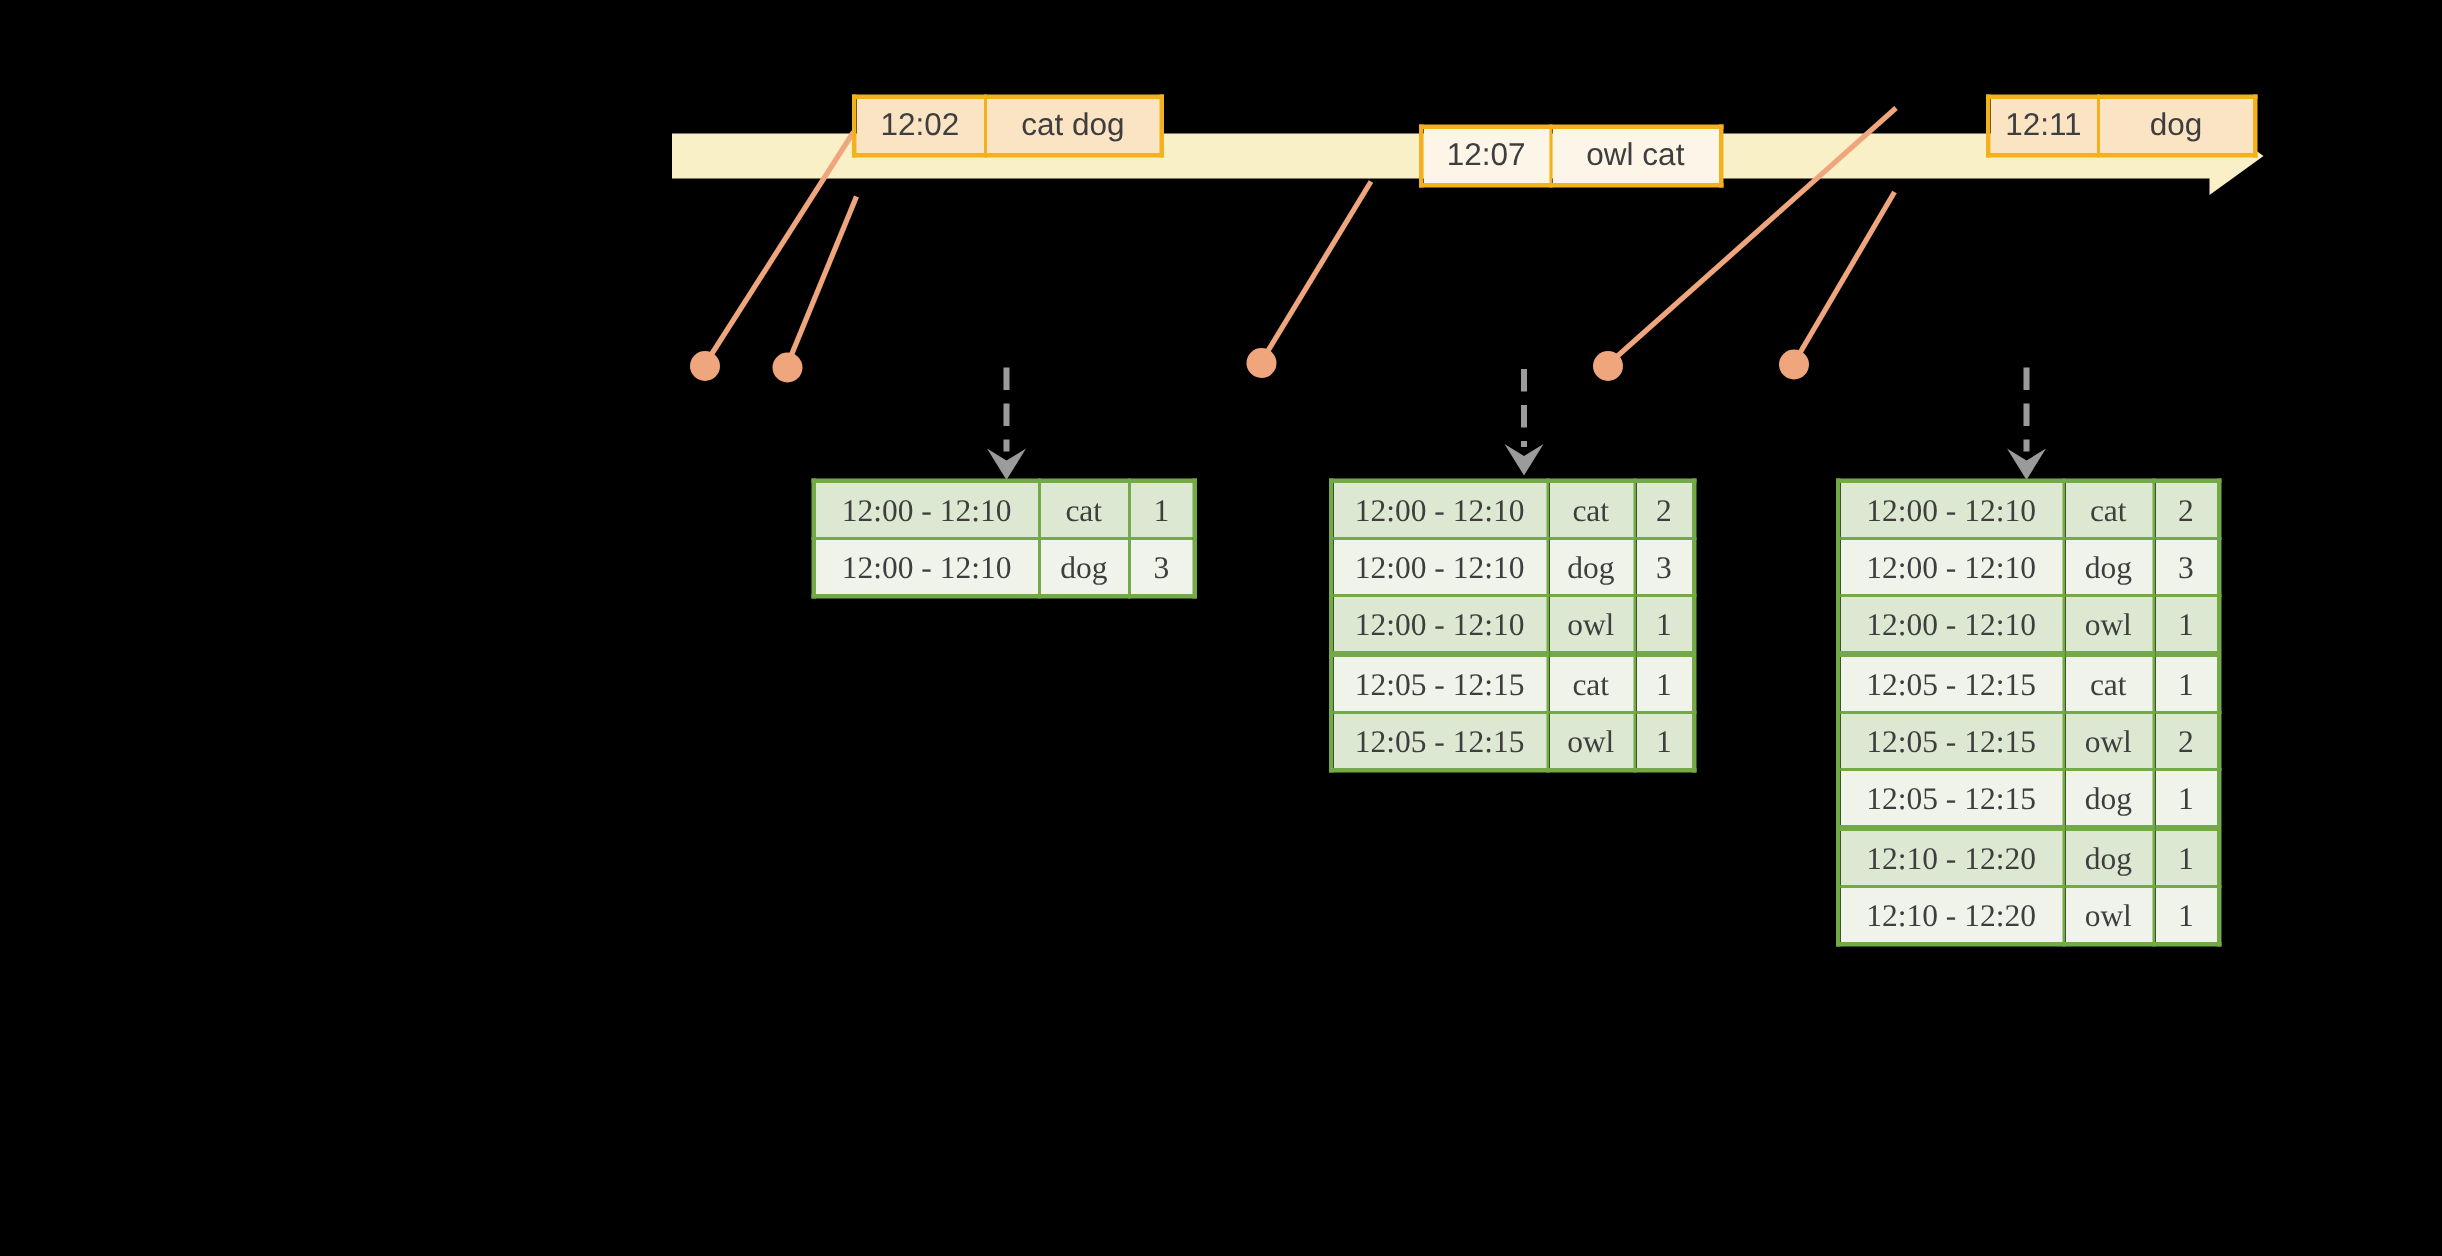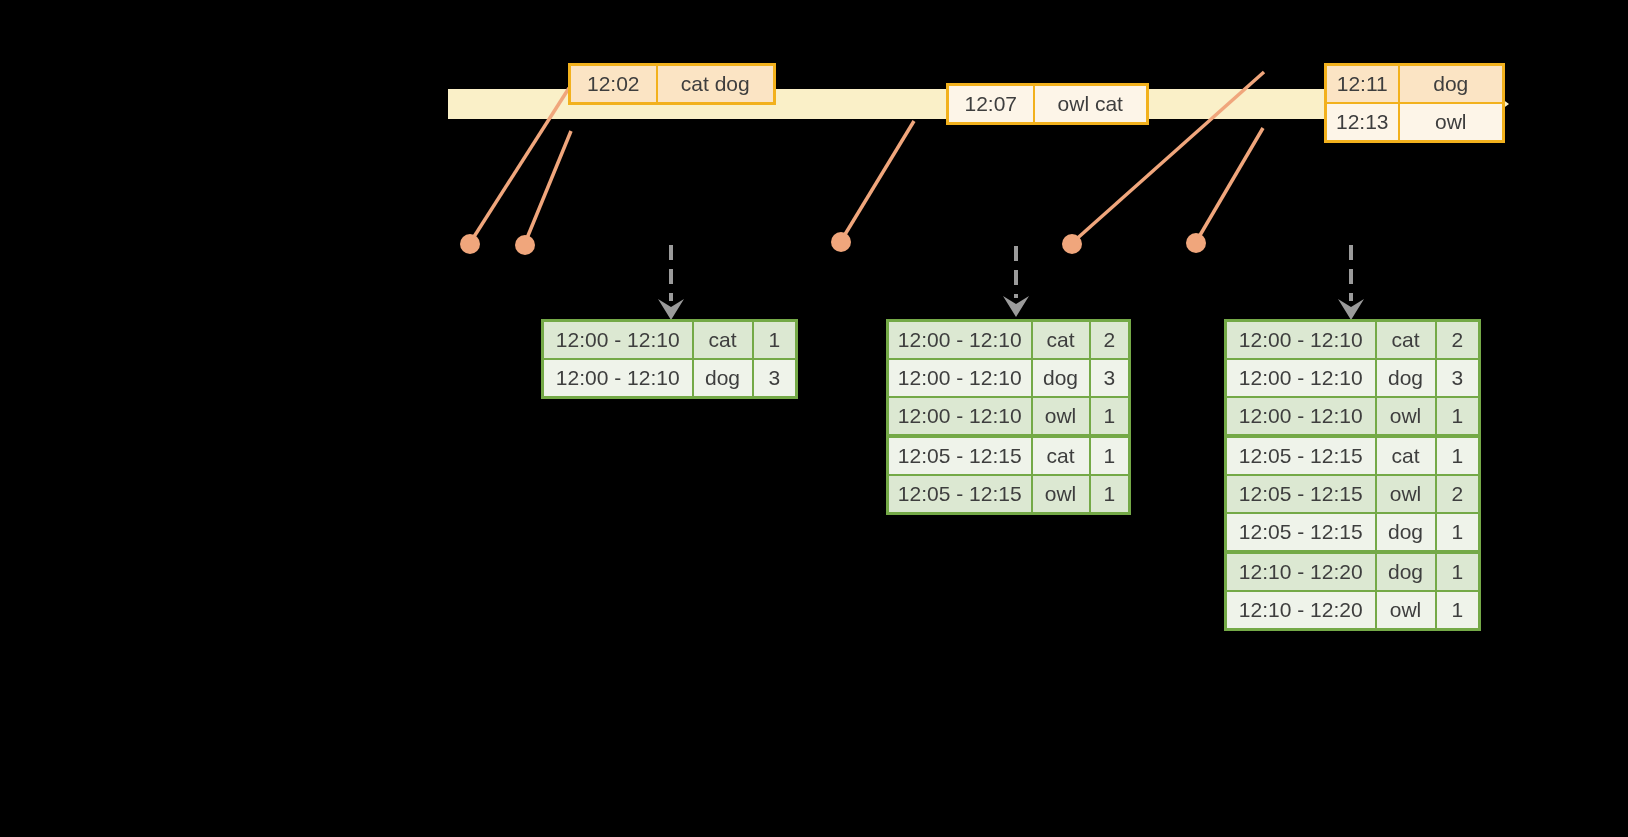--- a/index.html
+++ b/index.html
@@ -22,21 +22,21 @@
   }
   table.etable{border:3px solid var(--event-border);}
   table.etable td{
     border:2px solid var(--event-border); height:36px; padding:0;
     text-align:center; vertical-align:middle; font-size:21px; color:var(--text);
     white-space:nowrap; overflow:hidden;
   }
   tr.peach td{background:var(--event-row-peach);}
   tr.cream td{background:var(--event-row-cream);}
 
-  table.gtable{border:3px solid var(--result-border);}
+  table.gtable{border:3px solid var(--result-border);font-family:Liberation Serif, serif;}
   table.gtable td{
     border:2px solid var(--result-border); height:36px; padding:0;
     text-align:center; vertical-align:middle; font-size:21px; color:var(--text);
     white-space:nowrap; overflow:hidden;
   }
   tr.d td{background:var(--result-row-dark);}
   tr.l td{background:var(--result-row-light);}
   tr.sep td{border-top-width:4px;}
 </style>
 </head>
@@ -103,24 +103,20 @@
   <table class="etable" style="left:1276px;top:63px;width:178px">
     <colgroup>
         <col style="width:73px">
         <col style="width:105px">
       </colgroup>
     <tbody>
         <tr class="peach">
       <td>12:11</td>
       <td>dog</td>
     </tr>
-    <tr class="cream">
-      <td>12:13</td>
-      <td>owl</td>
-    </tr>
   </tbody>
     </table>
 
   <table class="gtable" style="left:493px;top:319px;width:254px">
     <colgroup>
         <col style="width:150px">
         <col style="width:60px">
         <col style="width:44px">
       </colgroup>
     <tbody>

